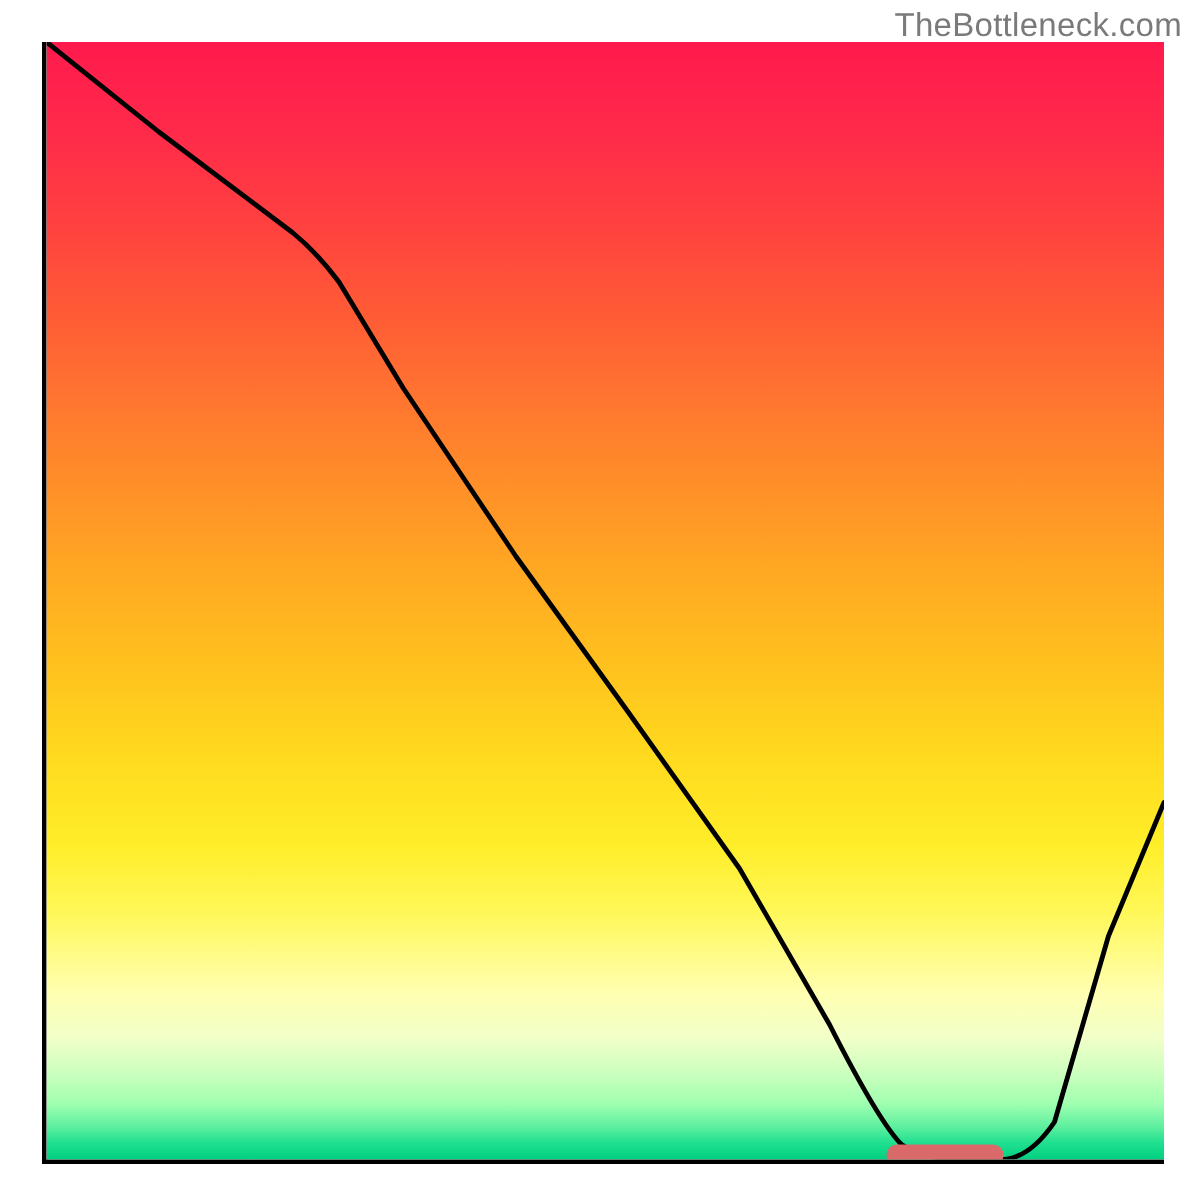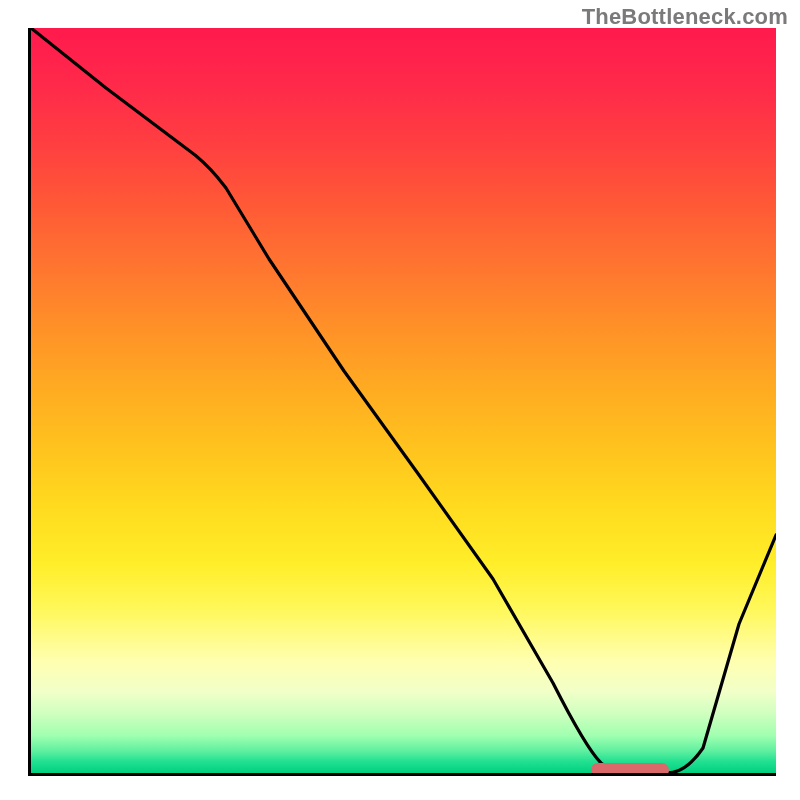--- a/index.html
+++ b/index.html
@@ -10,21 +10,21 @@
     background: #ffffff;
     font-family: Arial, Helvetica, sans-serif;
     position: relative;
     overflow: hidden;
   }
   .watermark {
     position: absolute;
     top: 4px;
     right: 12px;
     font-size: 22px;
-    font-weight: bold;
+    font-weight: normal;
     color: #7a7a7a;
     z-index: 10;
     letter-spacing: 0.2px;
   }
   .plot-frame {
     position: absolute;
     left: 28px;
     top: 28px;
     width: 748px;
     height: 748px;

